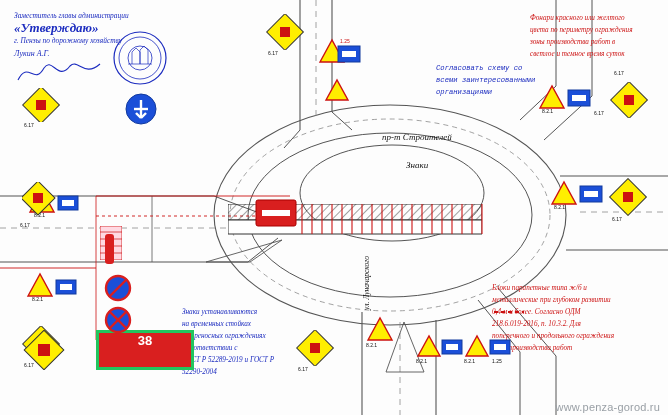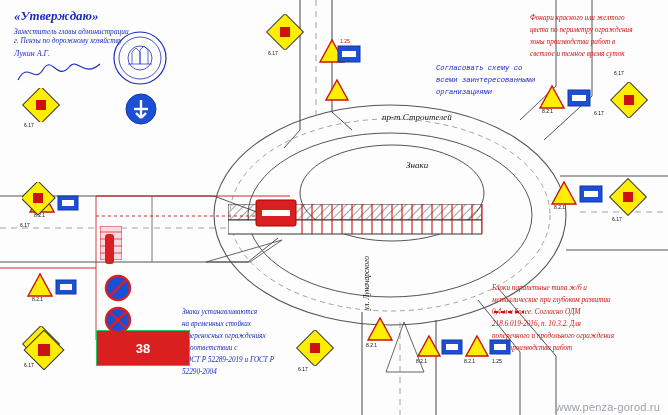--- a/index.html
+++ b/index.html
@@ -109,22 +109,22 @@
     <rect x="0" y="0" width="22" height="34" fill="#ffd9e2" stroke="#cc1111" stroke-width="0.8"></rect>
     <g stroke="#cc1111" stroke-width="0.7">
       <line x1="0" y1="6" x2="22" y2="6"></line>
         <line x1="0" y1="13" x2="22" y2="13"></line>
       <line x1="0" y1="20" x2="22" y2="20"></line>
         <line x1="0" y1="27" x2="22" y2="27"></line>
     </g>
   </svg>
 
   <div class="abs" style="left:14px;top:8px;width:206px;">
+    <div class="hand" style="font-size:7.4px;line-height:9px;margin-top:3px;">Заместитель главы администрации</div>
     <div class="hand" style="font-size:13px;font-weight:bold;">«Утверждаю»</div>
-    <div class="hand" style="font-size:7.4px;line-height:9px;margin-top:3px;">Заместитель главы администрации</div>
     <div class="hand" style="font-size:7.4px;line-height:9px;">г. Пензы по дорожному хозяйству</div>
     <div class="hand" style="font-size:8px;margin-top:4px;">Лукин А.Г.</div>
   </div>
   <svg class="abs" style="left:104px;top:30px" width="72" height="56">
     <circle cx="36" cy="28" r="26" fill="none" stroke="#1b2bbf" stroke-width="1.2"></circle>
     <circle cx="36" cy="28" r="21" fill="none" stroke="#1b2bbf" stroke-width="0.8"></circle>
     <circle cx="36" cy="28" r="12" fill="none" stroke="#1b2bbf" stroke-width="0.8"></circle>
     <g stroke="#1b2bbf" stroke-width="0.7" fill="none">
       <path d="M28,34 L28,22 L32,18 L36,22 L36,34"></path>
       <path d="M36,34 L36,20 L40,16 L44,20 L44,34"></path>
@@ -148,25 +148,25 @@
 218.6.019-2016, п. 10.3.2. Для
 поперечного и продольного ограждения
 зоны производства работ</div>
   <div class="abs note" style="left:182px;top:306px;width:152px;">Знаки устанавливаются
 на временных стойках
 и переносных ограждениях
 в соответствии с
 ГОСТ Р 52289-2019 и ГОСТ Р
 52290-2004</div>
 
-  <div class="abs roadlbl" style="left:382px;top:112px;">пр-т Строителей</div>
+  <div class="abs roadlbl" style="left:382px;top:132px;">пр-т Строителей</div>
   <div class="abs roadlbl" style="left:406px;top:160px;">Знаки</div>
   <div class="abs roadlbl" style="left:362px;top:310px;transform:rotate(-90deg);transform-origin:left top;font-size:7.5px;">ул. Луначарского</div>
 
-  <div class="abs" style="left:96px;top:330px;width:92px;height:34px;background:#d91f1f;border:1px solid #22c55e;display:flex;align-items:center;justify-content:center;">
+  <div class="abs" style="left:96px;top:330px;width:92px;height:34px;background:#d91f1f;border:3px solid #22c55e;display:flex;align-items:flex-start;justify-content:center;">
     <span style="color:#ffffff;font-size:13px;font-weight:bold;">38</span>
   </div>
 
   <svg class="abs" style="left:254px;top:198px" width="44" height="30">
     <rect x="2" y="2" width="40" height="26" rx="2" fill="#d91f1f" stroke="#a00" stroke-width="1"></rect>
     <rect x="8" y="12" width="28" height="6" fill="#ffffff"></rect>
   </svg>
 
   <svg class="abs" style="left:100px;top:232px" width="20" height="38">
     <rect x="5" y="2" width="9" height="30" rx="3" fill="#d91f1f"></rect>

